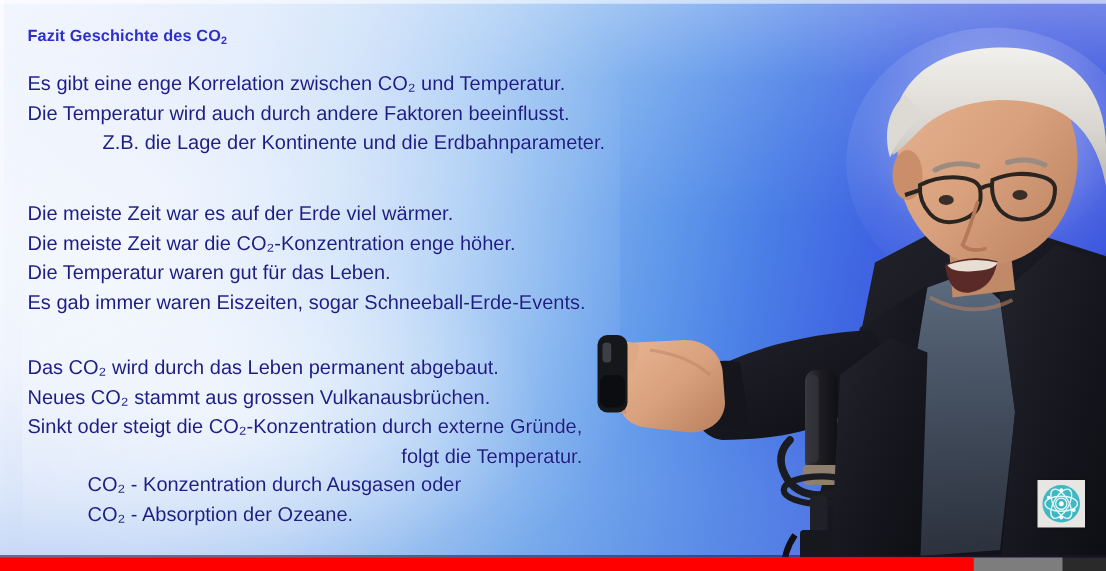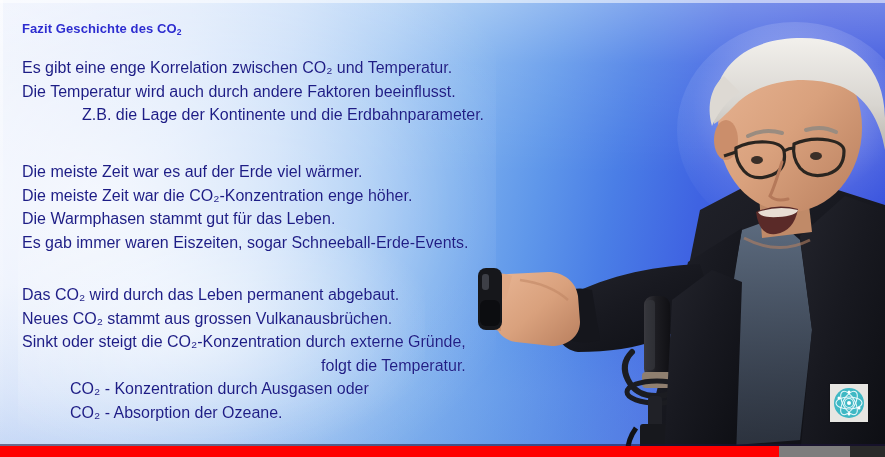--- a/index.html
+++ b/index.html
@@ -144,21 +144,21 @@
 
     <div class="body-block" id="block1">
       <div class="line">Es gibt eine enge Korrelation zwischen CO₂ und Temperatur.</div>
       <div class="line">Die Temperatur wird auch durch andere Faktoren beeinflusst.</div>
       <div class="line ind1">Z.B. die Lage der Kontinente und die Erdbahnparameter.</div>
     </div>
 
     <div class="body-block" id="block2">
       <div class="line">Die meiste Zeit war es auf der Erde viel wärmer.</div>
       <div class="line">Die meiste Zeit war die CO₂-Konzentration enge höher.</div>
-      <div class="line">Die Warmphasen stammt gut für das Leben.</div>
+      <div class="line">Die Temperatur waren gut für das Leben.</div>
       <div class="line">Es gab immer waren Eiszeiten, sogar Schneeball-Erde-Events.</div>
     </div>
 
     <div class="body-block" id="block3">
       <div class="line">Das CO₂ wird durch das Leben permanent abgebaut.</div>
       <div class="line">Neues CO₂ stammt aus grossen Vulkanausbrüchen.</div>
       <div class="line">Sinkt oder steigt die CO₂-Konzentration durch externe Gründe,</div>
       <div class="line ind1">folgt die Temperatur.</div>
       <div class="line ind2">CO₂ - Konzentration durch Ausgasen oder</div>
       <div class="line ind2">CO₂ - Absorption der Ozeane.</div>

